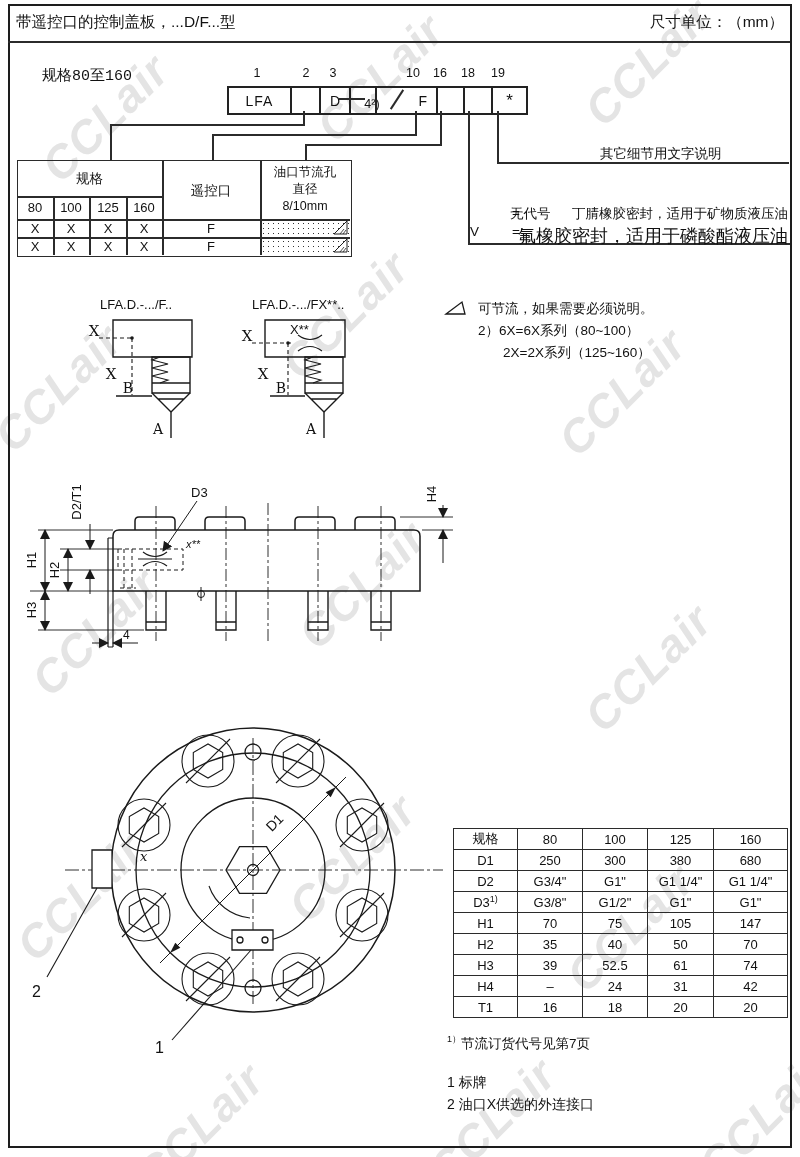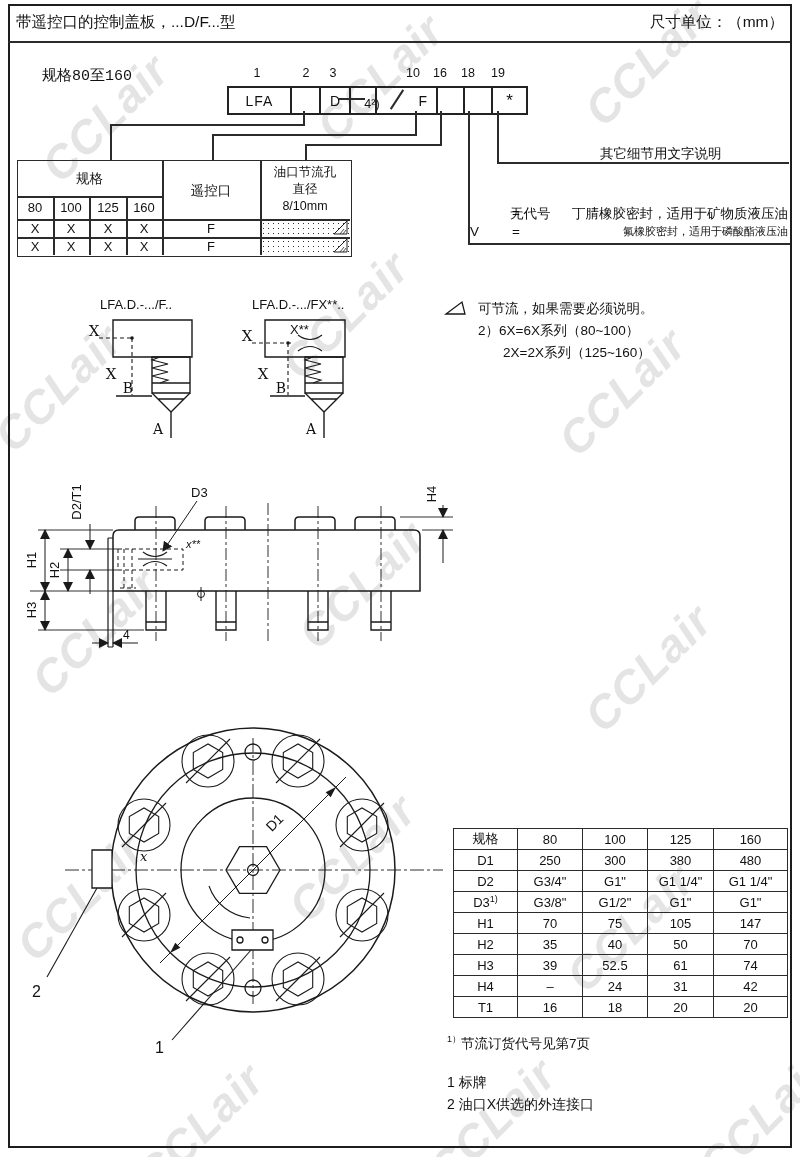--- a/index.html
+++ b/index.html
@@ -139,21 +139,21 @@
       <line x1="9" y1="13" x2="12" y2="9" stroke="#222" stroke-width="0.8"></line>
     </svg>
   </div>
 
   <span class="txt" style="left:600px;top:145px;width:188px;text-align:left;font-size:13.5px;">其它细节用文字说明</span>
   <span class="txt" style="left:470px;top:205px;font-size:13.5px;padding-left:40px;">无代号</span>
   <span class="txt" style="left:512px;top:205px;font-size:13.5px;">=</span>
   <span class="txt" style="left:512px;top:205px;width:276px;text-align:right;font-size:13.5px;">丁腈橡胶密封，适用于矿物质液压油</span>
   <span class="txt" style="left:470px;top:224px;font-size:13.5px;">V</span>
   <span class="txt" style="left:512px;top:224px;font-size:13.5px;">=</span>
-  <span class="txt" style="left:512px;top:224px;width:276px;text-align:right;font-size:11px;">氟橡胶密封，适用于磷酸酯液压油</span>
+  <span class="txt" style="left:512px;top:224px;width:276px;text-align:right;font-size:18px;">氟橡胶密封，适用于磷酸酯液压油</span>
 
   <svg style="position:absolute;left:75px;top:295px;" width="290" height="150" viewBox="75 295 290 150" fill="none" stroke="#1a1a1a" stroke-width="1.4">
     <g>
       <text x="100" y="309" font-size="13" stroke="none">LFA.D.-.../F..</text>
       <rect x="113" y="320" width="79" height="37"></rect>
       <rect x="152" y="357" width="38" height="36"></rect>
       <line x1="152" y1="383" x2="190" y2="383"></line>
       <path d="M160,357 L152,360 L168,364 L152,368 L168,372 L152,376 L168,380 L160,383" stroke-width="1.1"></path>
       <path d="M152,393 L171,412 M190,393 L171,412 M158,399 L184,399"></path>
       <line x1="171" y1="412" x2="171" y2="438"></line>
@@ -348,21 +348,21 @@
       <td>80</td>
       <td>100</td>
       <td>125</td>
       <td>160</td>
     </tr>
     <tr>
       <td>D1</td>
       <td>250</td>
       <td>300</td>
       <td>380</td>
-      <td>480</td>
+      <td>680</td>
     </tr>
     <tr>
       <td>D2</td>
       <td>G3/4"</td>
       <td>G1"</td>
       <td>G1 1/4"</td>
       <td>G1 1/4"</td>
     </tr>
     <tr>
       <td><span>D3</span><sup>1)</sup></td>

